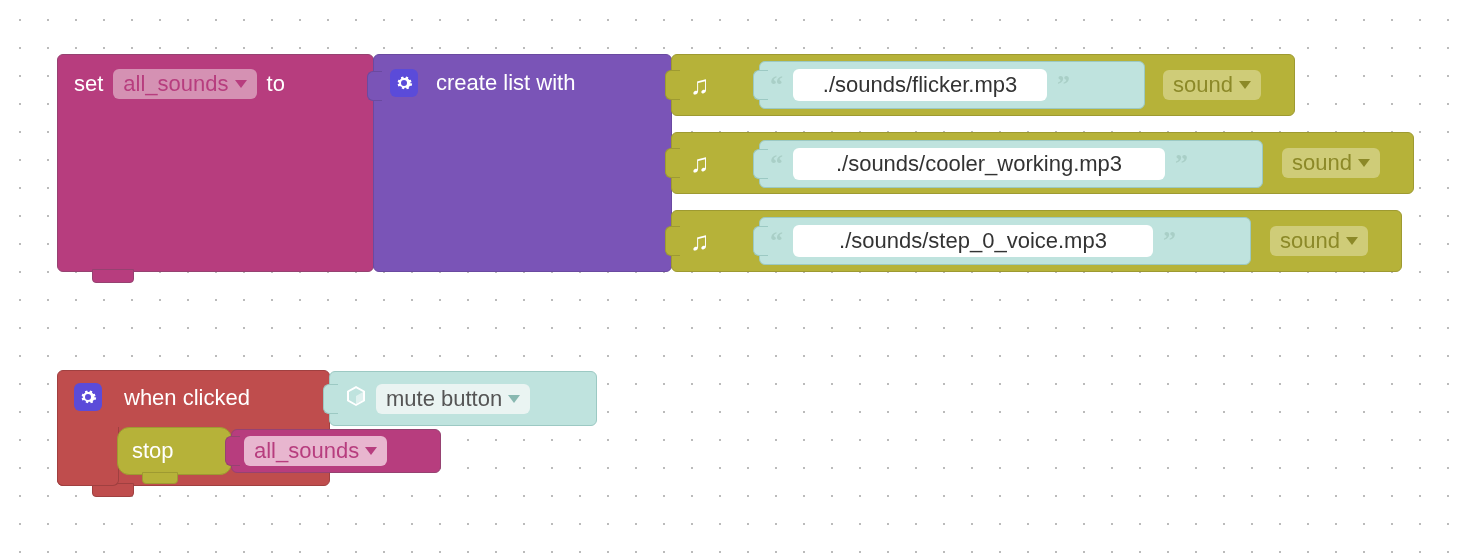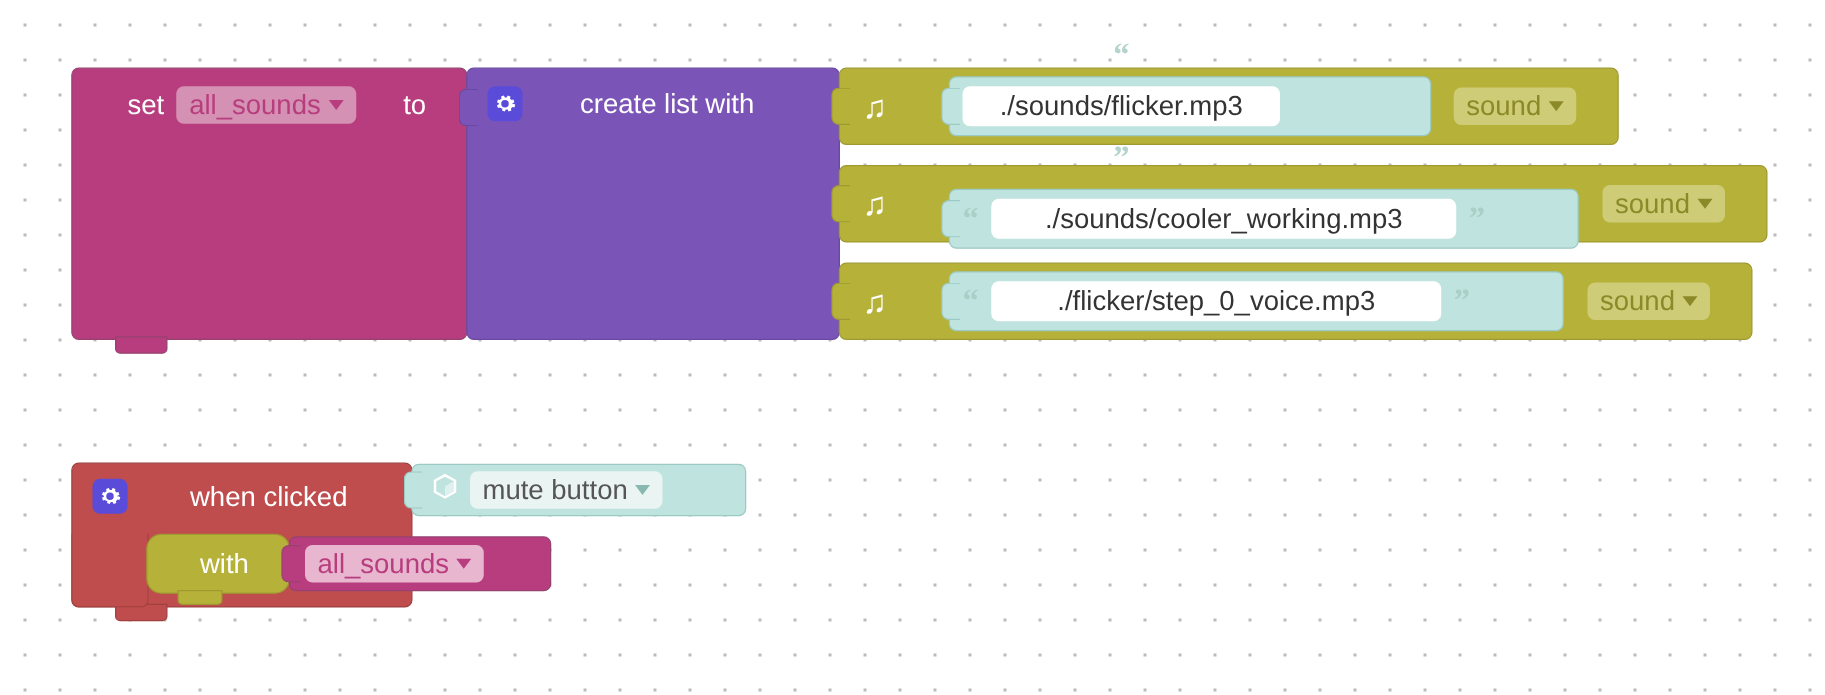--- a/index.html
+++ b/index.html
@@ -109,21 +109,21 @@
     padding:3px 14px;
     white-space:nowrap;
     min-width:120px;
     text-align:center;
   }
   .quote{opacity:.85;font-family:Georgia,serif;}
 
   .music-icon{font-size:26px;color:#fff;margin:0 10px 0 4px;}
   .cube-icon{font-size:24px;color:#fff;margin:0 8px 0 2px;}
 
-  .lbl{white-space:nowrap;margin-left:28px;}
+  .lbl{white-space:nowrap;}
 
   
   .stmt-tab {
     position:absolute;
     width:40px;height:12px;
     border-radius:0 0 4px 4px;
     left:30px;
     bottom:-12px;
   }
 </style>
@@ -155,57 +155,57 @@
       <span class="lbl">create list with</span>
     </div>
   </div>
 
   <div class="block c-sound" style="left:671px; top:54px; width:624px; height:62px; padding:0 14px;">
     <span class="notch-left"></span>
     <span class="music-icon">♫</span>
   </div>
   <div class="block c-cyan" style="left:759px; top:61px; width:386px; height:48px; padding:0 10px;">
     <span class="notch-left"></span>
-    <span class="textfield" style="background:transparent;border:none;padding:0;flex-direction:column;">
+    <span class="textfield" style="background:transparent;border:none;padding:0;">
       <span class="quote">“</span>
       <span class="inner" style="min-width:226px;">./sounds/flicker.mp3</span>
       <span class="quote">”</span>
     </span>
   </div>
   <span class="field f-on-sound" style="position:absolute; left:1163px; top:70px;">
     <span>sound</span>
     <span class="tri"></span>
   </span>
 
   <div class="block c-sound" style="left:671px; top:132px; width:743px; height:62px; padding:0 14px;">
     <span class="notch-left"></span>
     <span class="music-icon">♫</span>
   </div>
-  <div class="block c-cyan" style="left:759px; top:151px; width:504px; height:48px; padding:0 10px;">
+  <div class="block c-cyan" style="left:759px; top:140px; width:504px; height:48px; padding:0 10px;">
     <span class="notch-left"></span>
     <span class="textfield" style="background:transparent;border:none;padding:0;">
       <span class="quote">“</span>
       <span class="inner" style="min-width:344px;">./sounds/cooler_working.mp3</span>
       <span class="quote">”</span>
     </span>
   </div>
   <span class="field f-on-sound" style="position:absolute; left:1282px; top:148px;">
     <span>sound</span>
     <span class="tri"></span>
   </span>
 
   <div class="block c-sound" style="left:671px; top:210px; width:731px; height:62px; padding:0 14px;">
     <span class="notch-left"></span>
     <span class="music-icon">♫</span>
   </div>
   <div class="block c-cyan" style="left:759px; top:217px; width:492px; height:48px; padding:0 10px;">
     <span class="notch-left"></span>
     <span class="textfield" style="background:transparent;border:none;padding:0;">
       <span class="quote">“</span>
-      <span class="inner" style="min-width:332px;">./flicker/step_0_voice.mp3</span>
+      <span class="inner" style="min-width:332px;">./sounds/step_0_voice.mp3</span>
       <span class="quote">”</span>
     </span>
   </div>
   <span class="field f-on-sound" style="position:absolute; left:1270px; top:226px;">
     <span>sound</span>
     <span class="tri"></span>
   </span>
 
   <div class="block c-red" style="left:57px; top:370px; width:273px; height:116px; padding:0 16px; align-items:flex-start;">
     <div class="stmt-tab c-red" style="left:34px;"></div>
@@ -213,39 +213,39 @@
       <span class="gear">
         <svg viewBox="0 0 24 24">
             <path d="M12 8a4 4 0 100 8 4 4 0 000-8zm9 4l2 1-1 3-2-.5a8 8 0 01-1.7 1.7l.5 2-3 1-1-2h-2l-1 2-3-1 .5-2A8 8 0 016.6 16L4.5 16.5l-1-3 2-1v-1l-2-1 1-3 2 .5A8 8 0 018.3 6.3L7.8 4.3l3-1 1 2h2l1-2 3 1-.5 2a8 8 0 011.7 1.7l2-.5 1 3-2 1v1z"></path>
           </svg>
       </span>
       <span class="lbl">when clicked</span>
     </div>
     <span class="lbl" style="position:absolute; left:16px; top:68px;">do</span>
   </div>
 
-  <div class="block c-cyan" style="left:329px; top:371px; width:268px; height:42px; padding:0 12px;">
+  <div class="block c-cyan" style="left:329px; top:371px; width:268px; height:55px; padding:0 12px;">
     <span class="notch-left"></span>
     <span class="cube-icon">
       <svg width="24" height="24" viewBox="0 0 24 24" fill="#fff">
           <path d="M12 2l9 5v10l-9 5-9-5V7l9-5zm0 2.3L5 8v8l7 3.9 7-3.9V8l-7-3.7z"></path>
           <path d="M12 12l7-4v8l-7 4V12z" opacity=".5"></path>
         </svg>
     </span>
     <span class="field f-on-cyan">
       <span style="color:#555;">mute button</span>
       <span class="tri" style="border-top-color:#88b8b0;"></span>
     </span>
   </div>
 
   <div class="c-red" style="position:absolute;left:57px;top:427px;width:60px;height:58px;border:1px solid #a04040;border-top:none;border-radius:0 0 6px 6px;"></div>
 
   <div class="block c-stop" style="left:117px; top:427px; width:115px; height:48px; padding:0 14px; border-radius:12px;">
     <div class="stmt-tab c-stop" style="left:24px;bottom:-10px;height:10px;width:34px;"></div>
-    <span class="lbl">with</span>
+    <span class="lbl">stop</span>
   </div>
 
   <div class="block c-var" style="left:231px; top:429px; width:210px; height:44px; padding:0 12px;">
     <span class="notch-left"></span>
     <span class="field f-on-var">
       <span>all_sounds</span>
       <span class="tri"></span>
     </span>
   </div>
 

